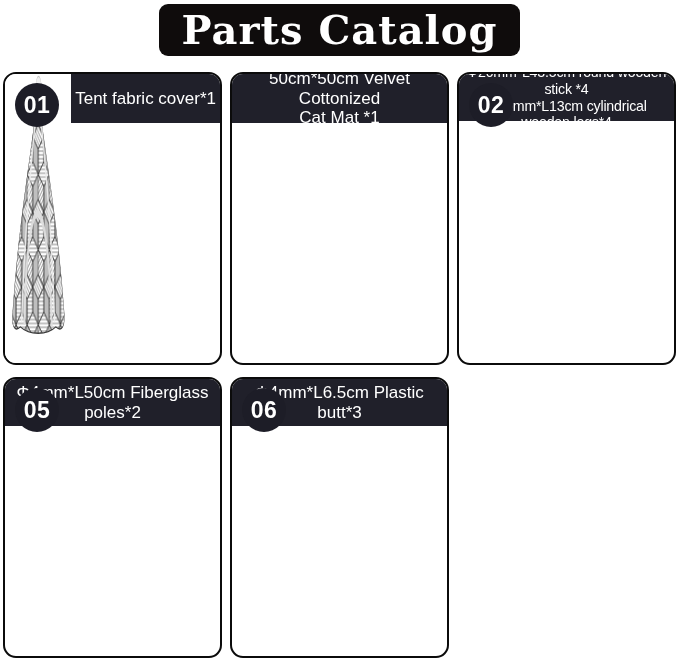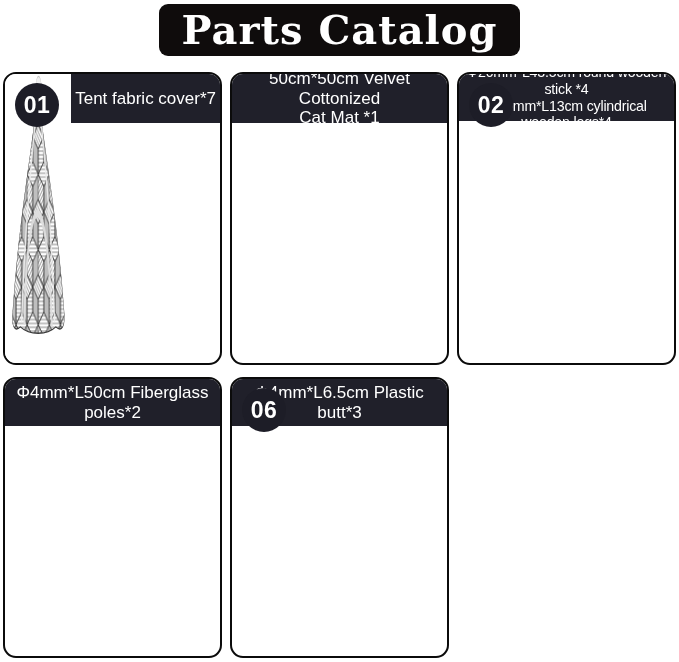--- a/index.html
+++ b/index.html
@@ -108,21 +108,21 @@
         <svg viewBox="0 0 215 240" preserveAspectRatio="none">
           <path d="M107,16 C 91,58 46,118 25,198 C 20,211 34,214 50,210 C 78,217 138,217 165,210 C 182,214 196,211 192,198 C 170,118 124,58 107,16 Z" fill="url(#cubes)" stroke="#3c3c3c" stroke-width="1.2"></path>
           <path d="M105,22 C 86,70 64,130 54,206" stroke="#ececec" stroke-width="4.5" fill="none" opacity="0.9"></path>
           <path d="M110,22 C 130,70 152,130 161,206" stroke="#ececec" stroke-width="4.5" fill="none" opacity="0.9"></path>
           <path d="M63,208 C 66,150 86,116 106,116 C 126,116 147,152 152,210" stroke="#dedede" stroke-width="6" fill="none" opacity="0.95"></path>
           <circle cx="109" cy="11" r="9" fill="#f1f1f1" stroke="#c8c8c8" stroke-width="1"></circle>
         </svg>
         <div class="badge">01</div>
       </div>
       <div class="caption">
-        <span>Tent fabric cover*7</span>
+        <span>Tent fabric cover*1</span>
         <span></span>
       </div>
     </div>
 
 
     <div class="cell row1">
       <div class="caption">
         <span>50cm*50cm Velvet Cottonized</span>
         <span>Cat Mat *1</span>
       </div>
@@ -171,20 +171,21 @@
             <line x1="117" y1="15" x2="12" y2="221" stroke="#c9c6b0" stroke-width="4.6"></line>
             <line x1="117" y1="15" x2="12" y2="221" stroke="#f3f1e6" stroke-width="2.6"></line>
             <line x1="129" y1="18" x2="35" y2="223" stroke="#c9c6b0" stroke-width="4.6"></line>
             <line x1="129" y1="18" x2="35" y2="223" stroke="#f3f1e6" stroke-width="2.6"></line>
             <line x1="141" y1="22" x2="57" y2="224" stroke="#c9c6b0" stroke-width="4.6"></line>
             <line x1="141" y1="22" x2="57" y2="224" stroke="#f3f1e6" stroke-width="2.6"></line>
             <line x1="152" y1="27" x2="79" y2="226" stroke="#c9c6b0" stroke-width="4.6"></line>
             <line x1="152" y1="27" x2="79" y2="226" stroke="#f3f1e6" stroke-width="2.6"></line>
           </g>
         </svg>
+        <div class="badge">05</div>
       </div>
       <div class="caption">
         <span>Φ4mm*L50cm Fiberglass poles*2</span>
         <span></span>
       </div>
     </div>
 
     <div class="cell row2">
       <div class="cell-image">
         <svg viewBox="0 0 215 229" preserveAspectRatio="none">

